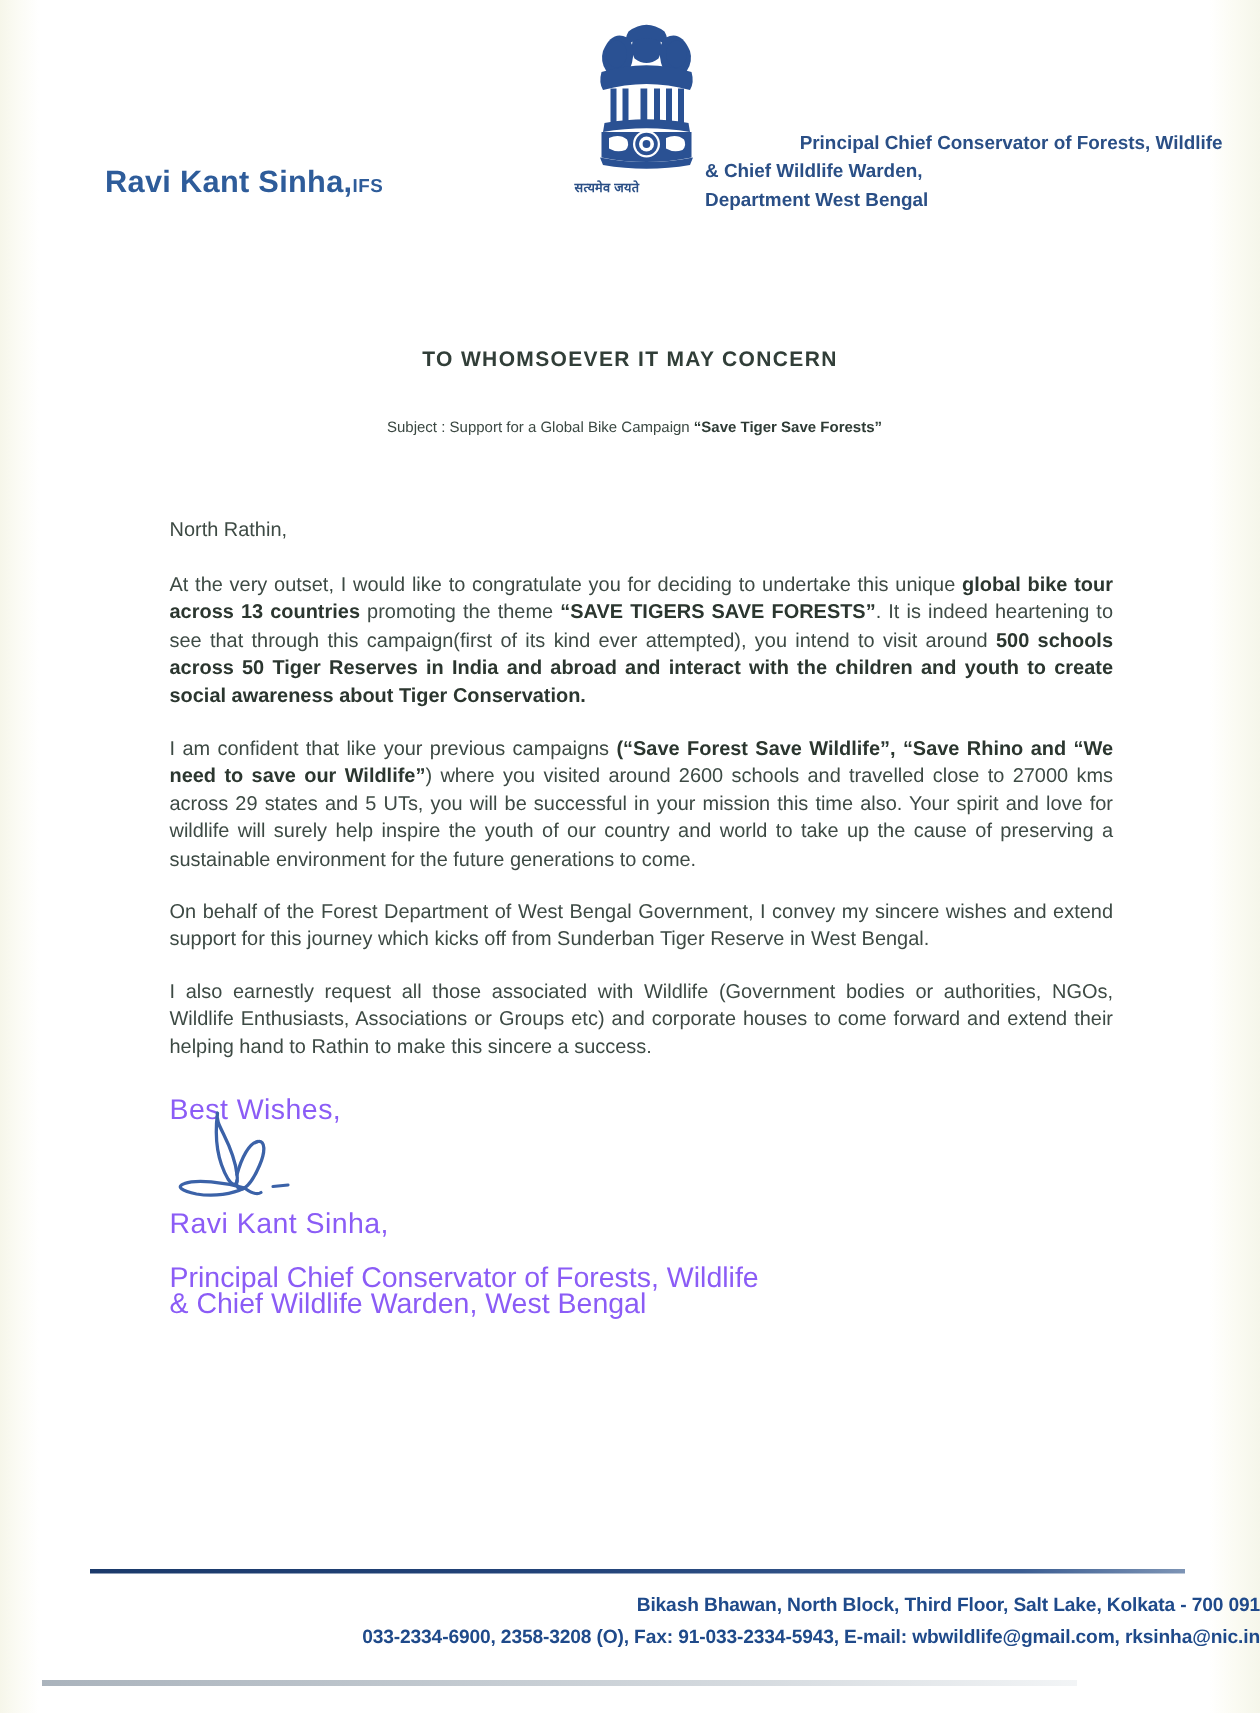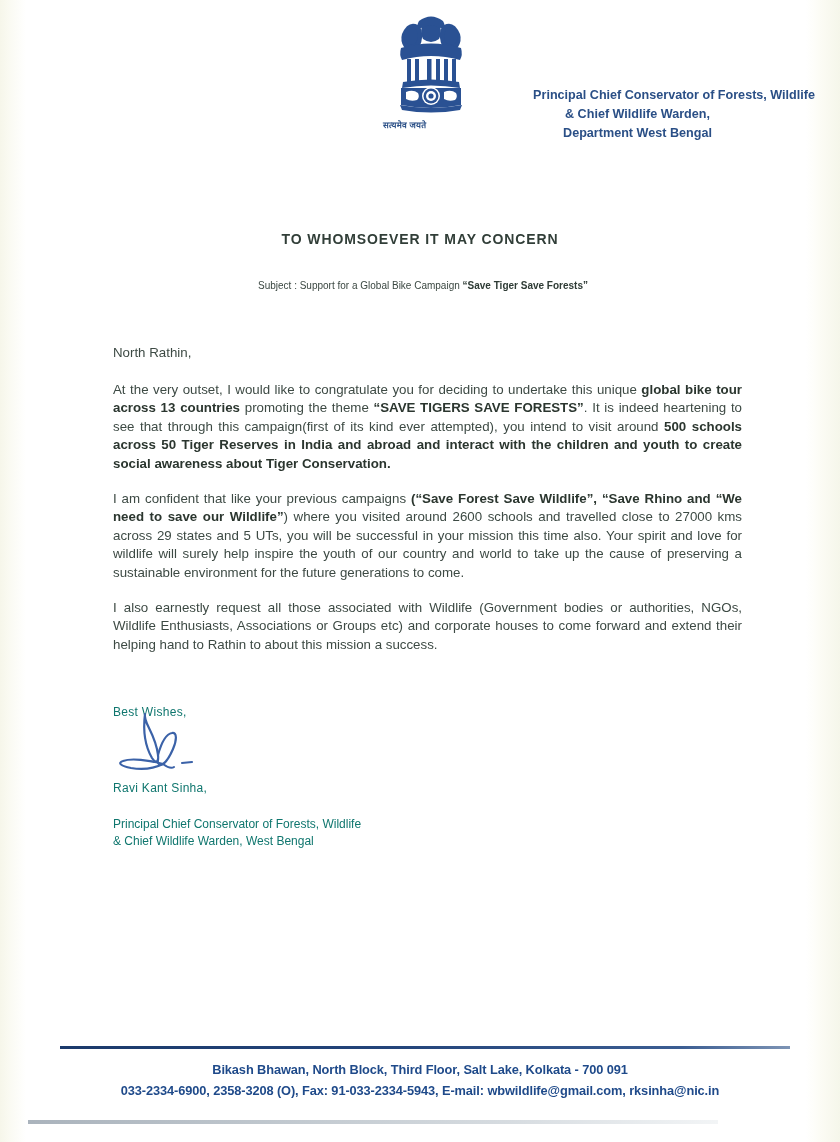--- a/index.html
+++ b/index.html
@@ -86,21 +86,21 @@
     top: 86px;
     width: 345px;
     color: #2a4f86;
     font-size: 12.6px;
     font-weight: bold;
     line-height: 19px;
     text-align: center;
   }
   .designation .ln1 { text-align: right; }
   .designation .ln2,
-  .designation .ln3 { text-align: center; padding-right: 10px; }
+  .designation .ln3 { text-align: left; padding-right: 10px; }
 
   
   .ref-row {
     position: absolute;
     left: 113px;
     top: 184px;
     width: 600px;
     color: #3d4a44;
     font-size: 13.2px;
   }
@@ -146,24 +146,24 @@
   .body p.para {
     margin: 0 1px 16px 0;
     text-align: justify;
   }
   .body p.para b { color: #2b362f; font-weight: bold; }
 
   
   .sign-block {
     position: absolute;
     left: 113px;
-    top: 704px;
+    top: 732px;
     width: 420px;
-    color: #0f766e;
-    font-size: 12px;
+    color: #8b5cf6;
+    font-size: 19px;
     line-height: 17.5px;
   }
   .best-wishes { letter-spacing: .3px; }
   .signature-holder {
     position: relative;
     height: 62px;
     margin-top: -4px;
   }
   .signature-holder svg {
     position: absolute;
@@ -180,39 +180,42 @@
     top: 1046px;
     width: 730px;
     height: 3px;
     background: linear-gradient(to right, #1b3a6b 0%, #23447a 45%, #3b5d92 85%, #7d94b5 100%);
   }
   .footer-text {
     position: absolute;
     left: 0;
     top: 1059px;
     width: 840px;
-    text-align: center;
+    text-align: right;
     color: #1f4a8a;
     font-size: 12.8px;
     font-weight: bold;
     line-height: 21px;
     letter-spacing: -.1px;
   }
 </style>
 </head>
 <body>
 
 <div class="page">
 
   <div class="scan-edge-left"></div>
   <div class="scan-edge-right"></div>
   <div class="scan-edge-bottom"></div>
 
   <div class="letterhead">
 
+    <div class="officer-name">
+      <span>Ravi Kant Sinha,</span><span class="suffix">IFS</span>
+    </div>
 
     <div class="emblem-wrap">
       <svg width="86" height="106" viewBox="0 0 86 106">
         <g fill="#2a5193">
 
           <ellipse cx="43" cy="18" rx="9" ry="11"></ellipse>
           <path d="M34 14 q9 -12 18 0 q2 8 -1 13 q-8 6 -16 0 q-3 -5 -1 -13z"></path>
 
           <path d="M31 9 q12 -9 24 0 q3 5 1 9 q-13 -9 -26 0 q-2 -4 1 -9z"></path>
 
@@ -263,22 +266,23 @@
   </div>
 
   <div class="body">
 
     <p class="salutation">North Rathin,</p>
 
     <p class="para"><span>At the very outset, I would like to congratulate you for deciding to undertake this  unique </span><b>global bike tour across 13 countries</b><span> promoting the theme  </span><b>“SAVE TIGERS SAVE FORESTS”</b><span>. It is indeed heartening to see that through this campaign(first of its kind ever attempted), you intend to visit around </span><b>500 schools across 50 Tiger Reserves in India and abroad and interact with the children and youth to create social awareness about Tiger Conservation.</b></p>
 
     <p class="para"><span>I am confident  that like your previous campaigns </span><b>(“Save Forest Save Wildlife”, “Save Rhino and “We need to save our Wildlife”</b><span>) where you visited around 2600 schools and travelled close to 27000 kms across 29 states and 5 UTs, you will be successful in your mission this time also.  Your spirit and love for wildlife will surely help inspire the youth of our country and world to take up the cause of preserving a sustainable environment for the future generations to come.</span></p>
 
-
-    <p class="para">I also earnestly request all  those associated with Wildlife (Government bodies or authorities, NGOs, Wildlife Enthusiasts, Associations or Groups etc) and corporate houses to come forward and extend their helping hand to Rathin to about this mission a success.</p>
+    <p class="para">On behalf of the Forest Department of West Bengal Government, I convey my sincere wishes and extend  support for this journey which kicks off from Sunderban Tiger Reserve in West Bengal.</p>
+
+    <p class="para">I also earnestly request all  those associated with Wildlife (Government bodies or authorities, NGOs, Wildlife Enthusiasts, Associations or Groups etc) and corporate houses to come forward and extend their helping hand to Rathin to make this sincere a success.</p>
   </div>
 
   <div class="sign-block">
     <div class="best-wishes">Best  Wishes,</div>
 
     <div class="signature-holder">
       <svg width="150" height="80" viewBox="0 0 150 80">
         <g fill="none" stroke="#3b62a8" stroke-linecap="round" stroke-linejoin="round">
           <path d="M36 8 C34 24, 36 40, 43 52 C47 58, 50 56, 49 49 C48 40, 44 30, 40 22 C37 16, 35 12, 36 8 Z" stroke-width="2.2"></path>
           <path d="M49 49 C52 38, 57 28, 63 27 C68 26, 68 34, 64 43 C61 50, 57 56, 54 58 C50 60, 48 57, 49 53" stroke-width="2.2"></path>

